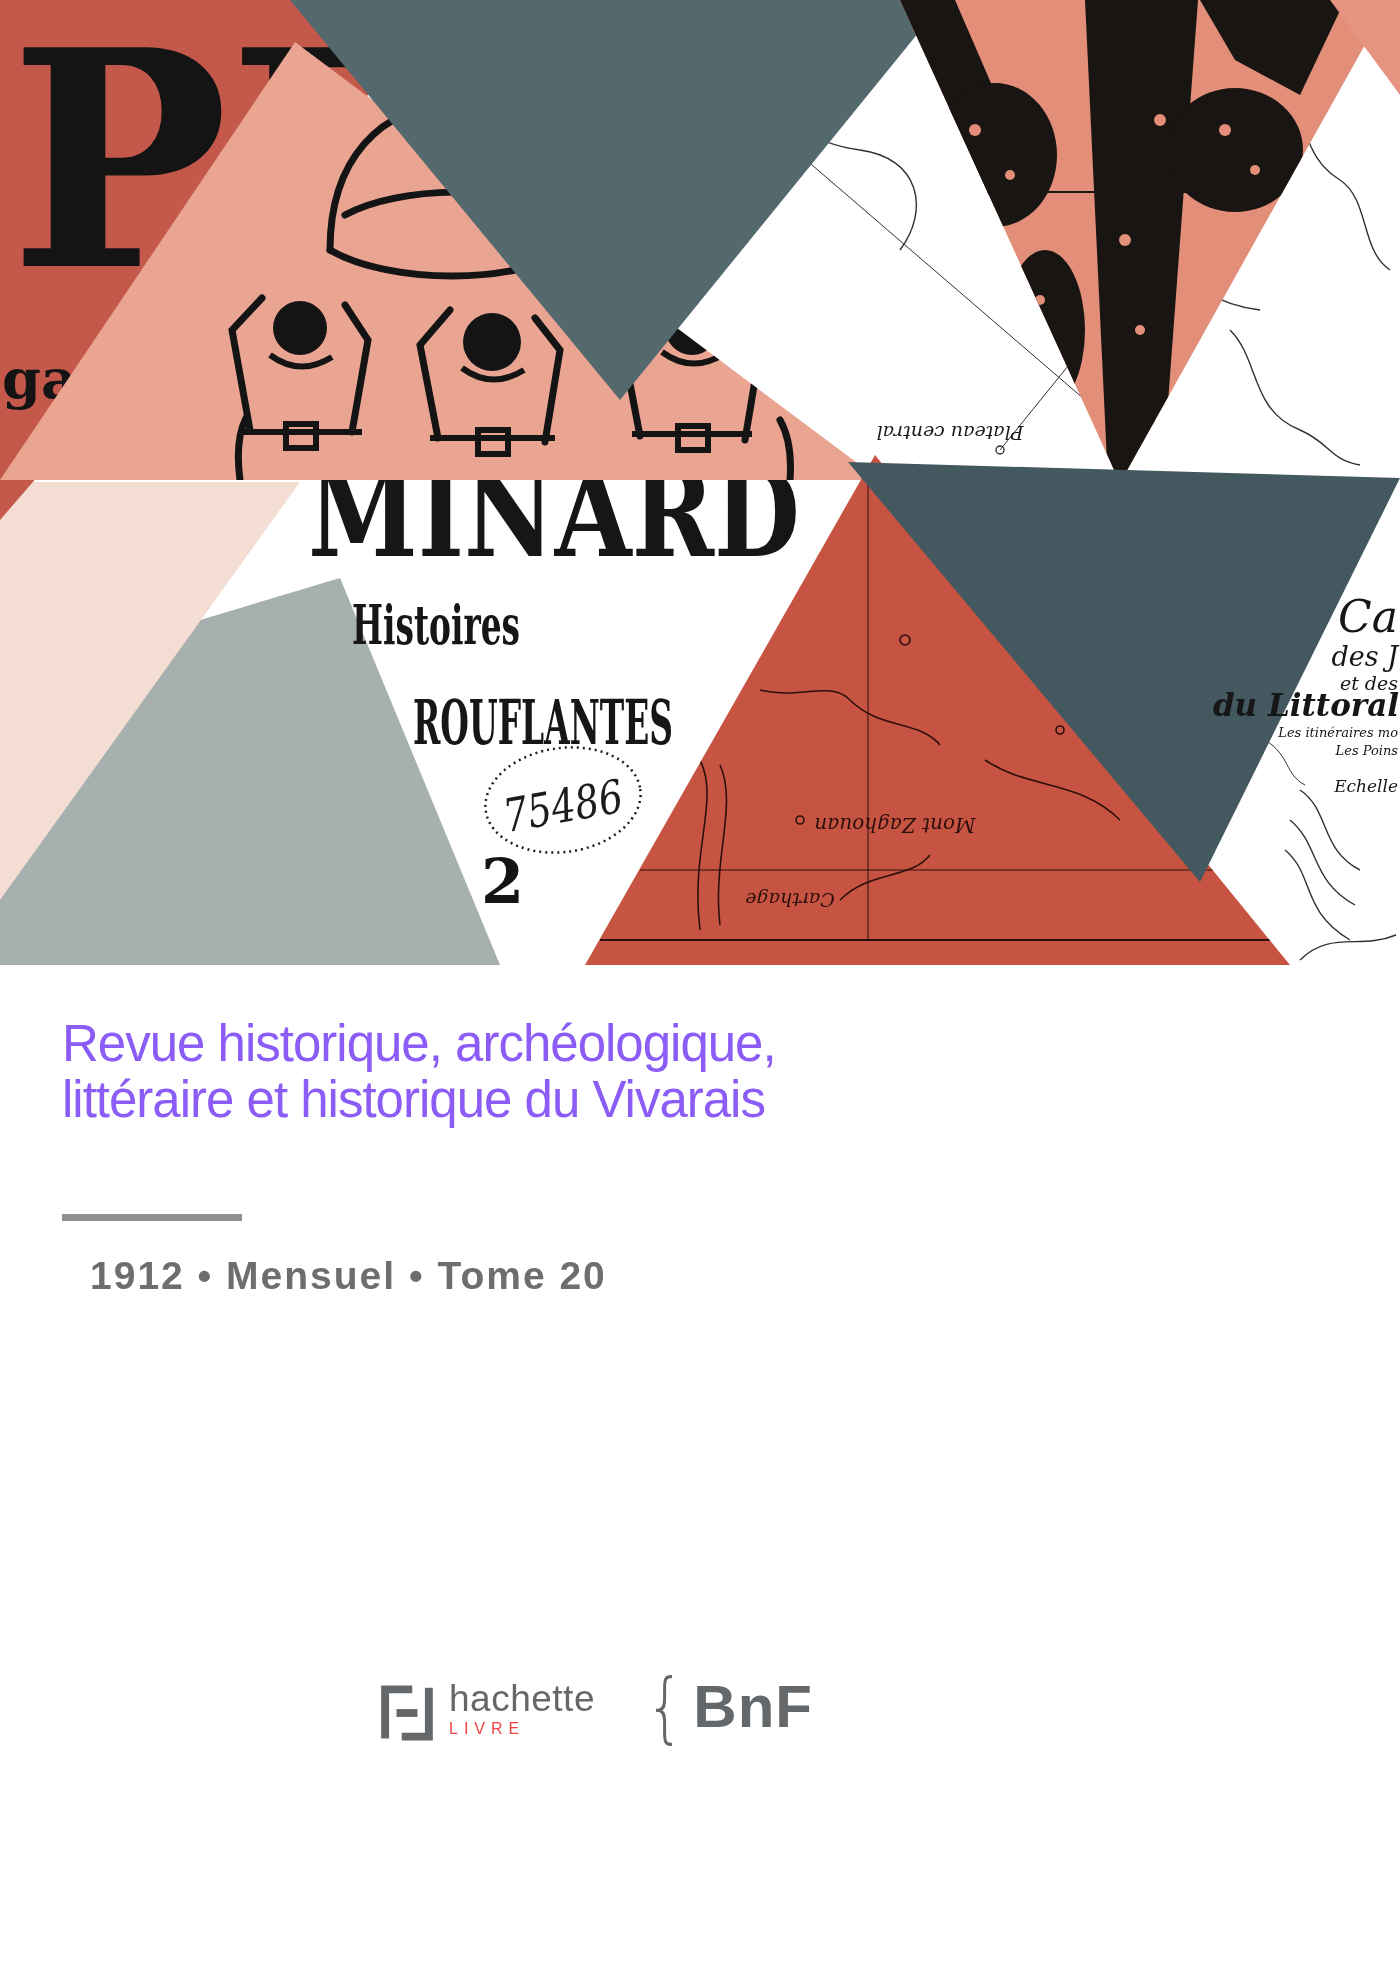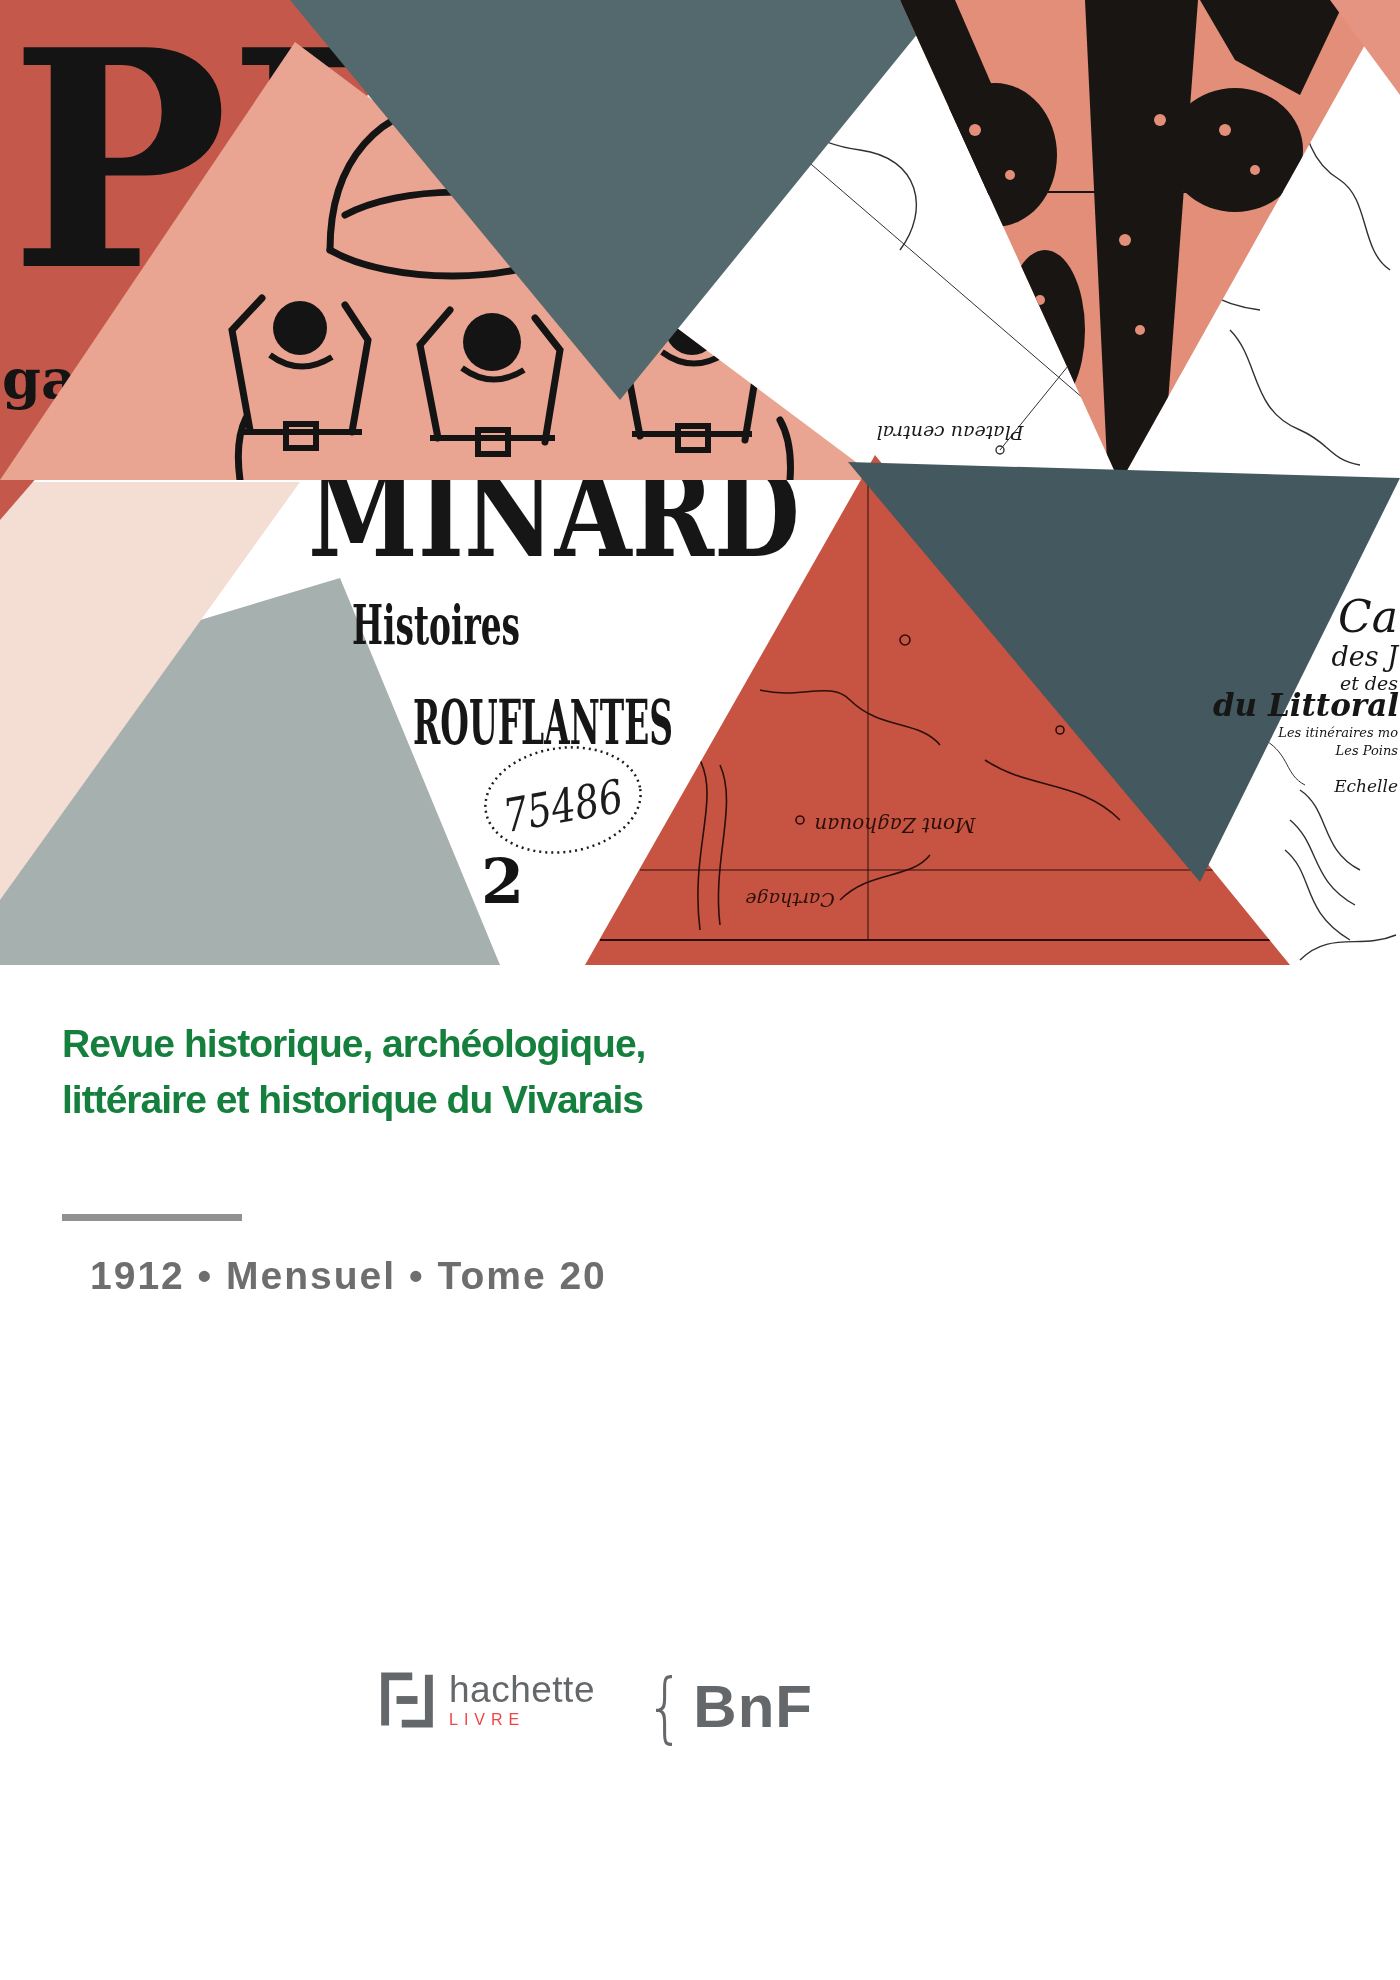--- a/index.html
+++ b/index.html
@@ -1,25 +1,25 @@
 <!DOCTYPE html>
 <html><head>
 <meta charset="utf-8">
 <style>
   html,body{margin:0;padding:0;background:#ffffff;}
   .page{position:relative;width:1400px;height:1980px;background:#ffffff;overflow:hidden;
         font-family:"Liberation Sans", sans-serif;}
   .collage{position:absolute;top:0;left:0;width:1400px;height:965px;display:block;}
   .title-block{position:absolute;left:62px;top:1016px;width:1060px;}
-  .title-line{font-family:"Liberation Sans", sans-serif;font-weight:700;color:#15803d;
-              font-size:39px;line-height:56px;letter-spacing:-1px;}
+  .title-line{font-family:"Liberation Sans", sans-serif;font-weight:400;color:#8b5cf6;
+              font-size:51px;line-height:56px;letter-spacing:-1px;}
   .divider{position:absolute;left:62px;top:1214px;width:180px;height:7px;background:#8f9193;}
   .meta-line{position:absolute;left:90px;top:1254px;font-size:39px;color:#6e6e6e;
              letter-spacing:2px;font-weight:700;}
-  .logos{position:absolute;left:0;top:1672px;width:1192px;display:flex;align-items:flex-start;
+  .logos{position:absolute;left:0;top:1672px;width:1192px;display:flex;align-items:flex-end;
          justify-content:center;gap:0;}
   .hmark{display:block;}
   .hachette-col{display:flex;flex-direction:column;justify-content:center;margin-left:14px;}
   .hachette-word{font-size:37px;color:#64686b;line-height:36px;letter-spacing:0.5px;}
   .livre-word{font-size:16px;color:#ef4444;letter-spacing:6px;line-height:24px;}
   .bnf-group{display:flex;align-items:center;margin-left:46px;}
   .bnf-brace{font-size:76px;font-weight:100;color:#64686b;line-height:60px;
              font-family:"DejaVu Sans", sans-serif;transform:scaleX(.8);}
   .bnf-word{font-size:60px;color:#64686b;font-weight:600;letter-spacing:1px;margin-left:4px;}
   svg text{user-select:none;}

